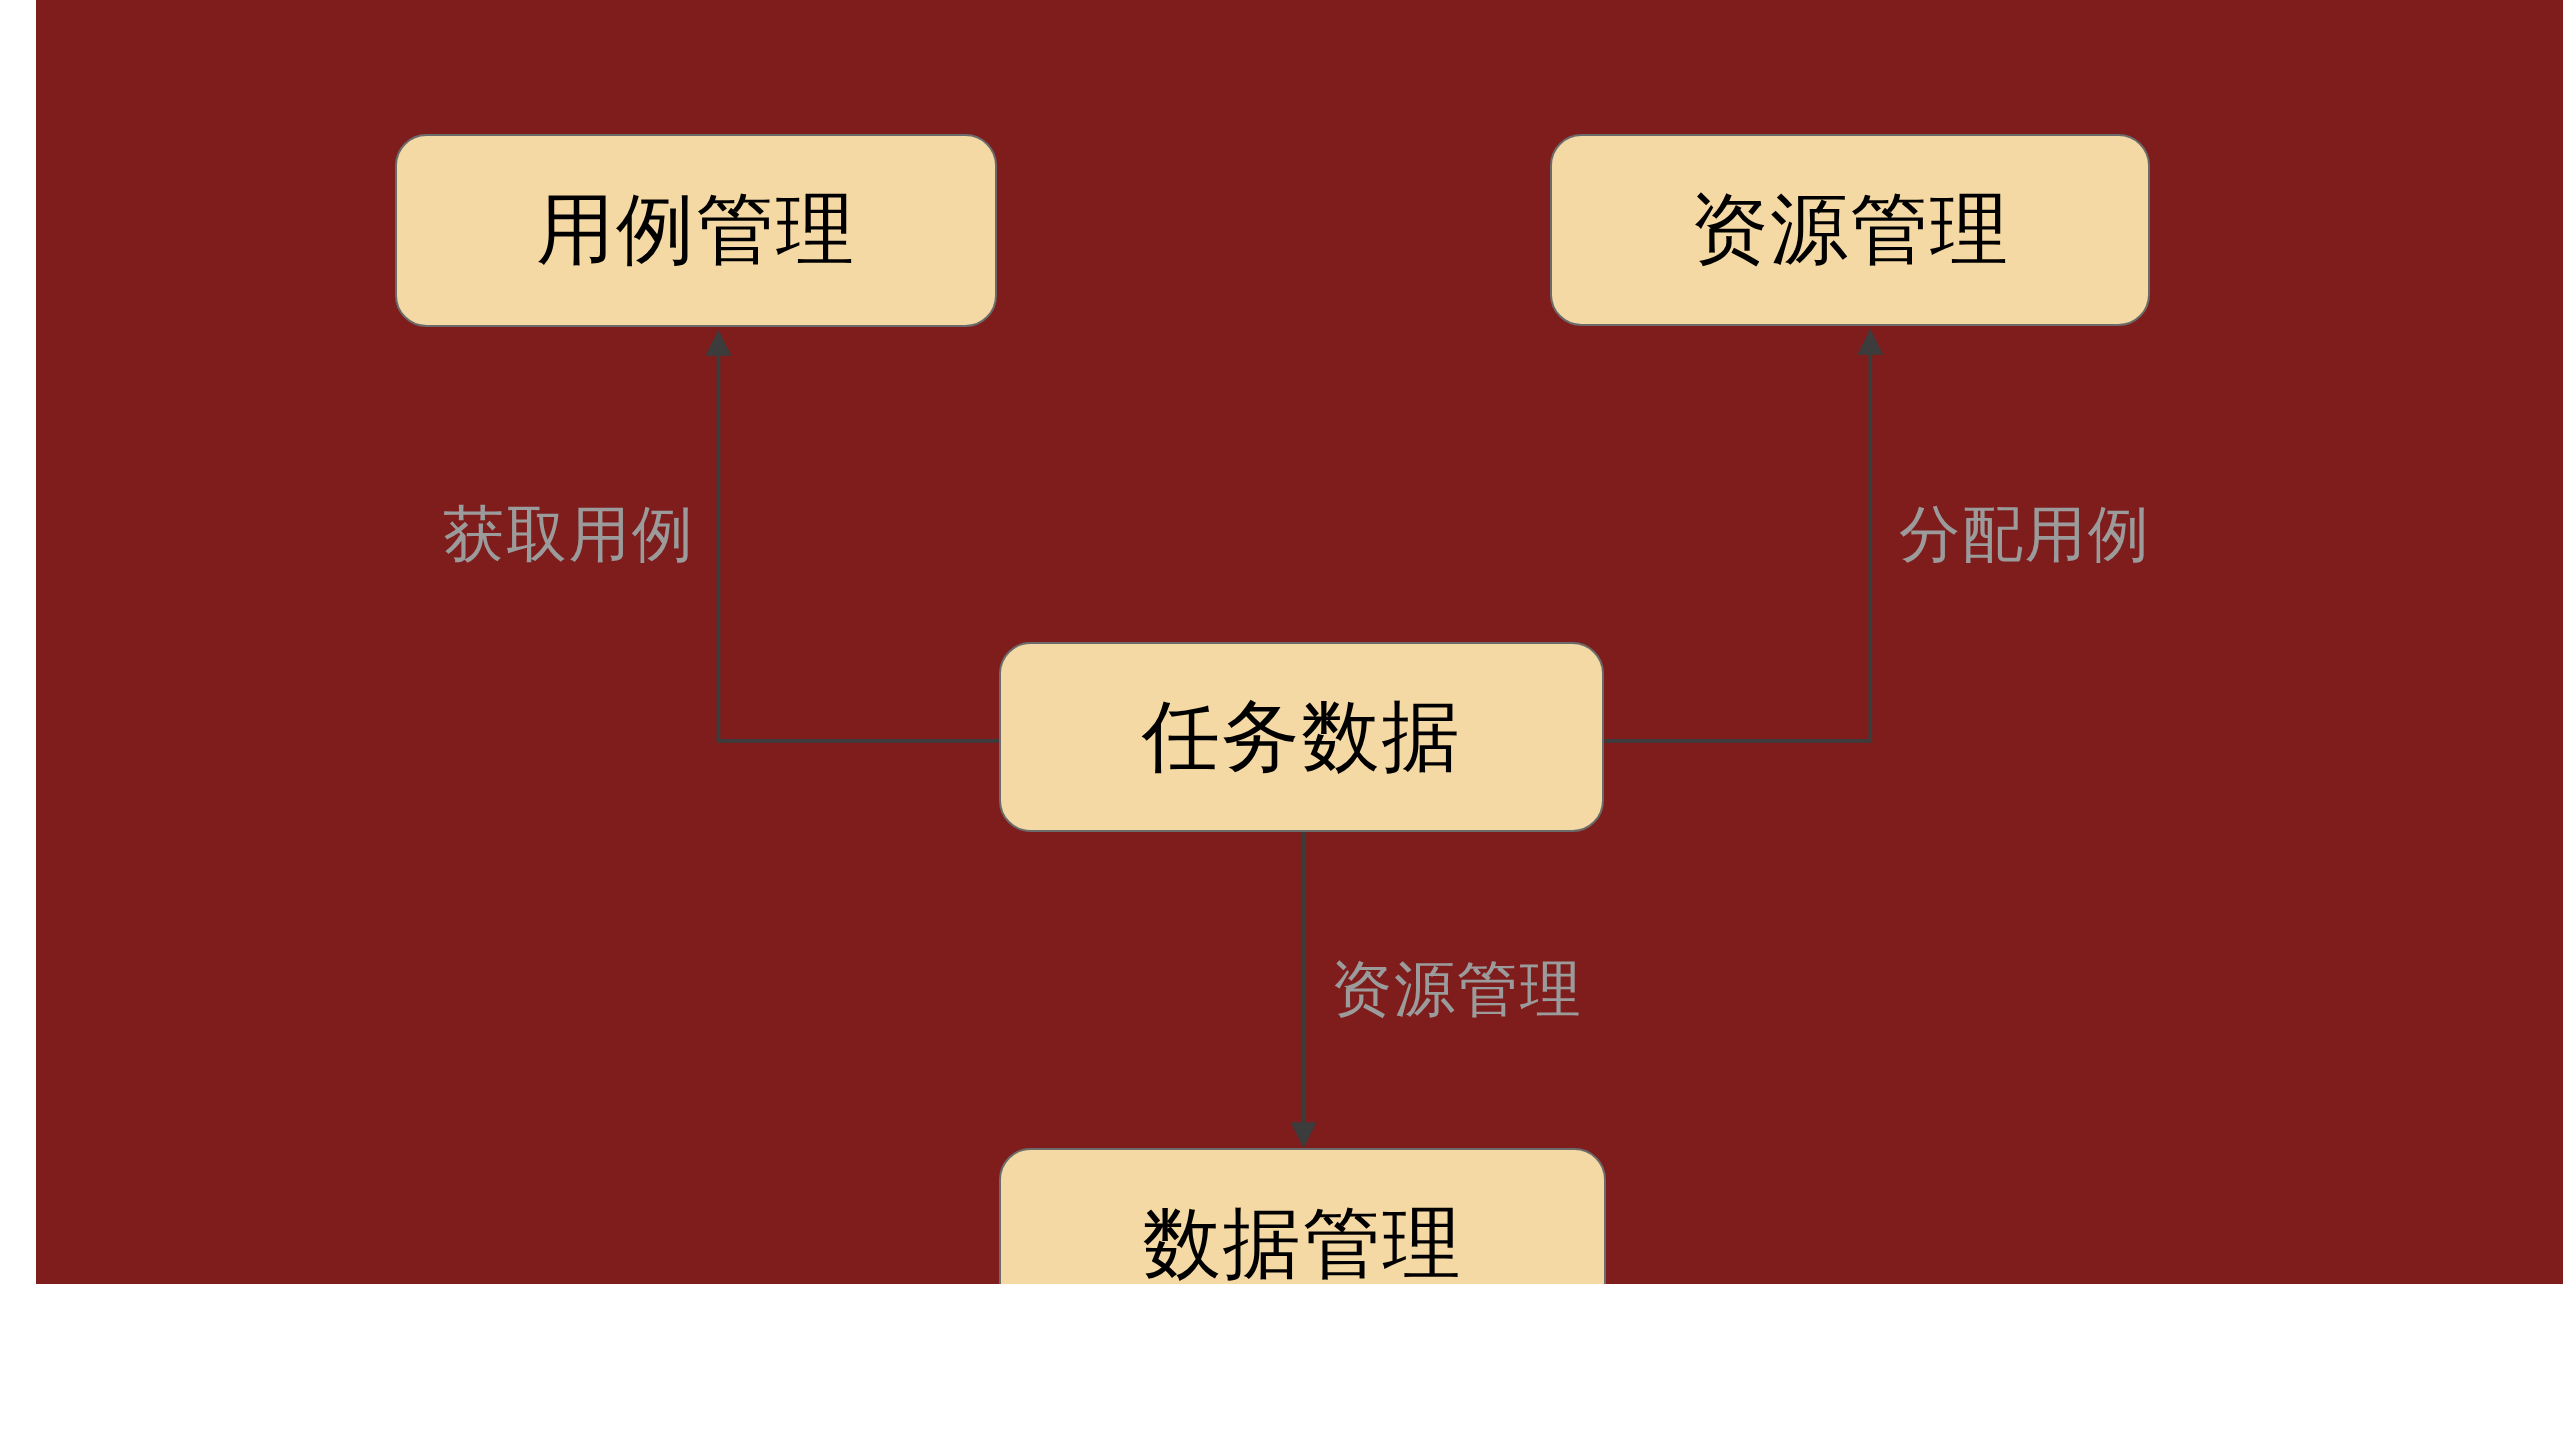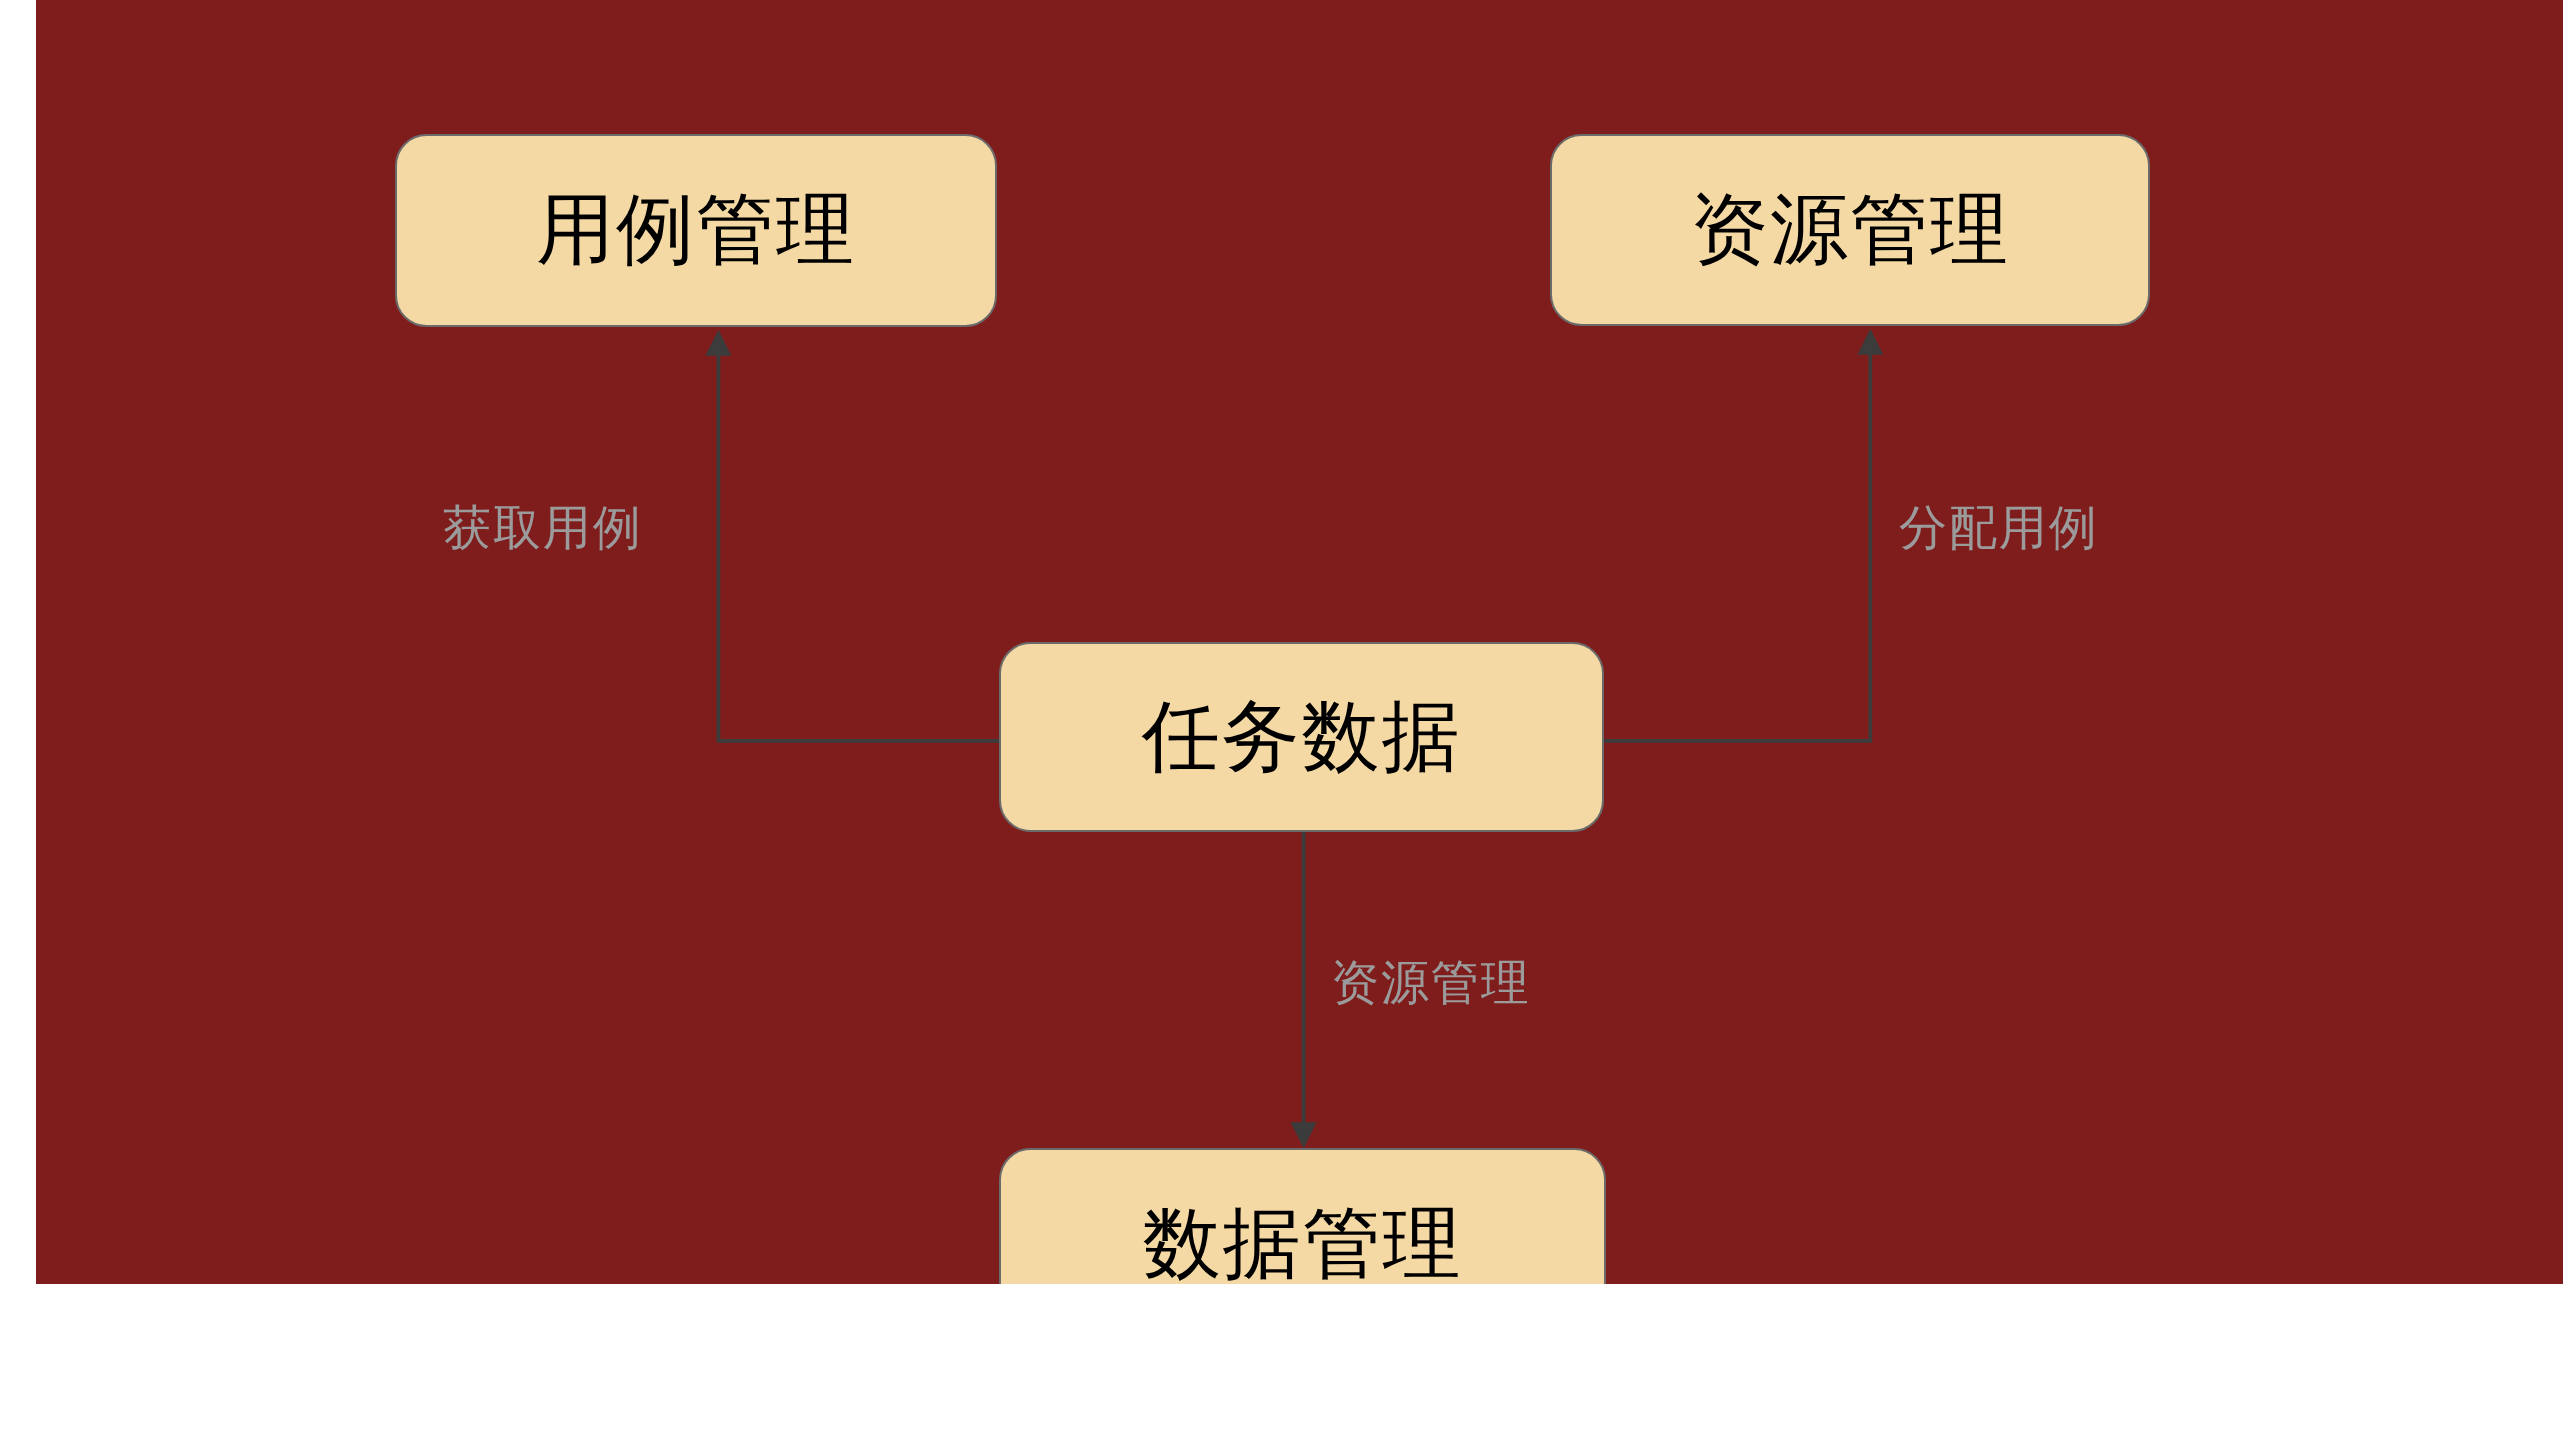--- a/index.html
+++ b/index.html
@@ -36,21 +36,21 @@
     letter-spacing: 1.9px;
     color: #000000;
     white-space: nowrap;
   }
   .node-usecase  { left: 359px;  top: 134px;  width: 602px; height: 193px; }
   .node-resource { left: 1514px; top: 134px;  width: 600px; height: 192px; }
   .node-task     { left: 963px; top: 642px;  width: 605px; height: 190px; }
   .node-data     { left: 963px; top: 1148px; width: 607px; height: 193px; align-items: center; }
   .edge-label {
     position: absolute;
-    font-size: 48px;
+    font-size: 61px;
     letter-spacing: 1.9px;
     color: #9b9b9b;
     white-space: nowrap;
     line-height: 1;
   }
   .label-get    { left: 407px;  top: 504px; }
   .label-assign { left: 1863px; top: 504px; }
   .label-data   { left: 1295px; top: 959px; }
   .edge-line {
     fill: none;

